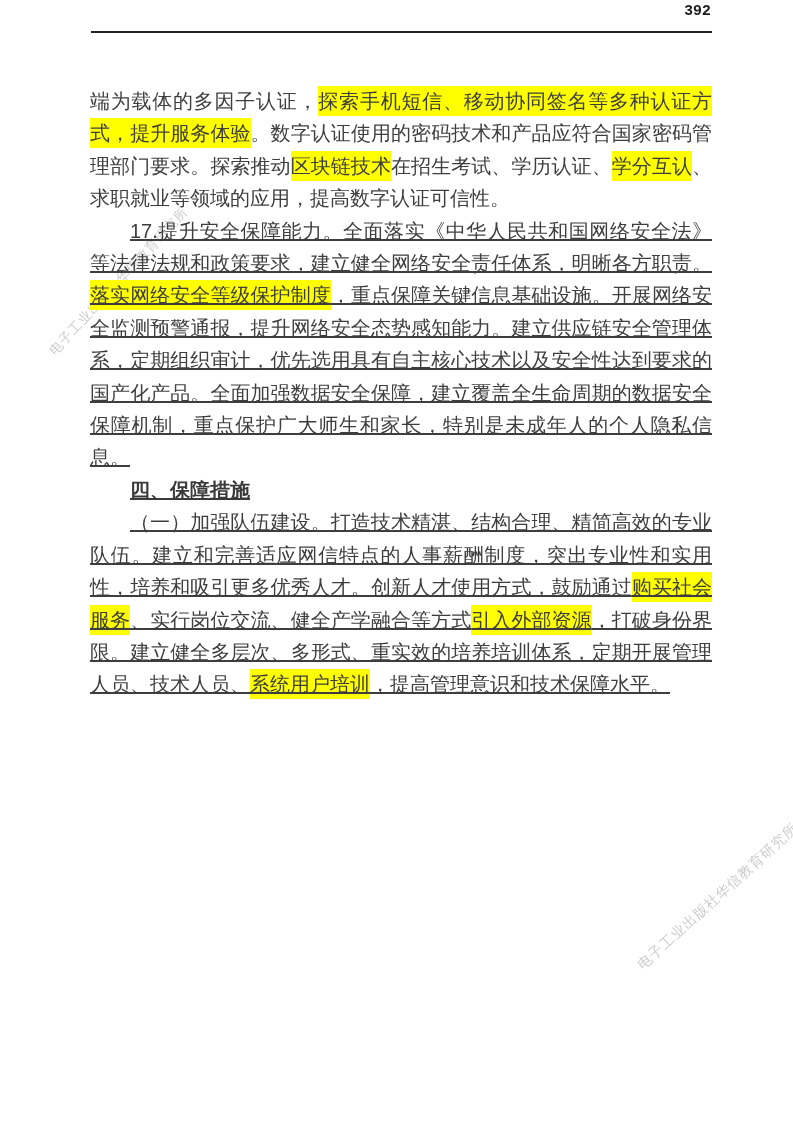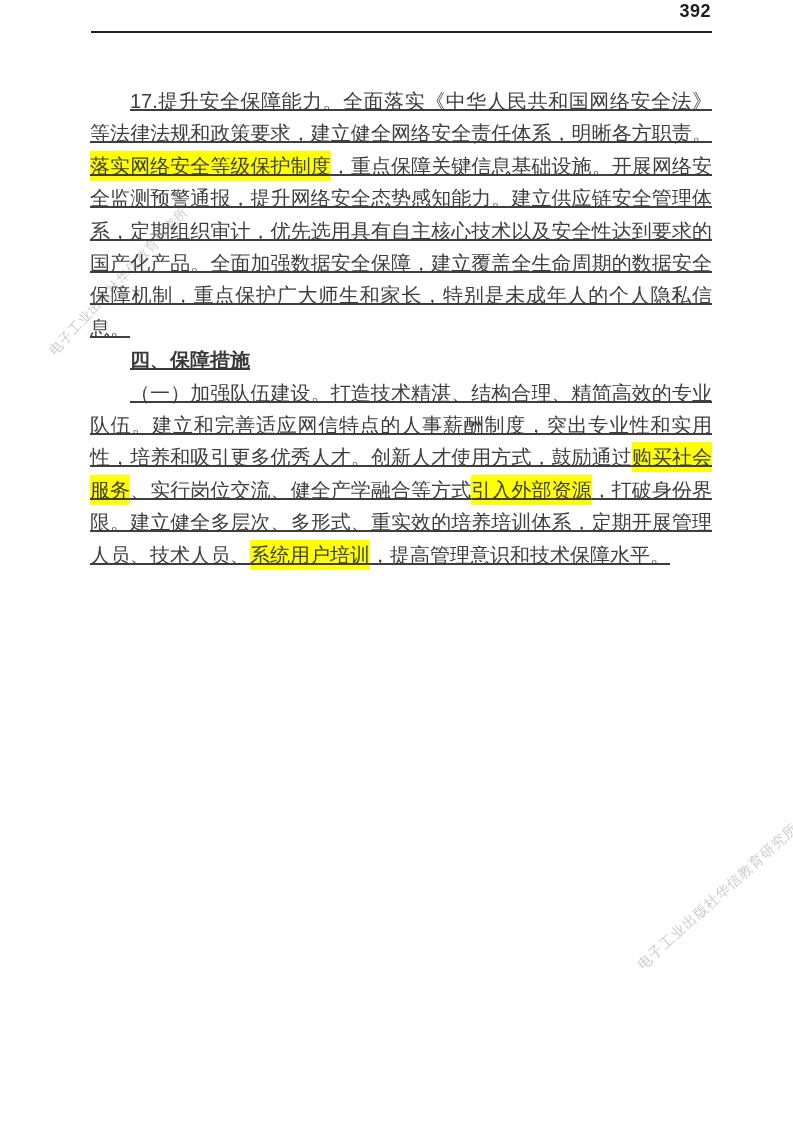--- a/index.html
+++ b/index.html
@@ -8,21 +8,21 @@
     width: 793px;
     height: 1122px;
     background: #ffffff;
     overflow: hidden;
     font-family: "Liberation Sans", "DejaVu Sans", sans-serif;
   }
   .page-number {
     position: absolute;
     top: 1px;
     right: 82px;
-    font-size: 18px;
+    font-size: 15px;
     font-weight: 700;
     color: #1c1c1c;
     letter-spacing: 0.5px;
   }
   .header-rule {
     position: absolute;
     left: 91px;
     top: 31px;
     width: 621px;
     height: 2px;
@@ -66,17 +66,18 @@
 <body>
 
 <div class="page">
   <div class="page-number">392</div>
   <div class="header-rule"></div>
 
   <div class="watermark wm1">电子工业出版社华信教育研究所</div>
   <div class="watermark wm2">电子工业出版社华信教育研究所</div>
 
   <div class="doc-body">
+      <p class=""><span>端为载体的多因子认证，</span><span class="hl">探索手机短信、移动协同签名等多种认证方式，提升服务体验</span><span>。数字认证使用的密码技术和产品应符合国家密码管理部门要求。探索推动</span><span class="hl">区块链技术</span><span>在招生考试、学历认证、</span><span class="hl">学分互认</span><span>、求职就业等领域的应用，提高数字认证可信性。</span></p>
       <p class="indent"><span>17.提升安全保障能力。全面落实《中华人民共和国网络安全法》等法律法规和政策要求，建立健全网络安全责任体系，明晰各方职责。</span><span class="hl">落实网络安全等级保护制度</span><span>，重点保障关键信息基础设施。开展网络安全监测预警通报，提升网络安全态势感知能力。建立供应链安全管理体系，定期组织审计，优先选用具有自主核心技术以及安全性达到要求的国产化产品。全面加强数据安全保障，建立覆盖全生命周期的数据安全保障机制，重点保护广大师生和家长，特别是未成年人的个人隐私信息。</span></p>
       <p class="indent bold"><span>四、保障措施</span></p>
       <p class="indent"><span>（一）加强队伍建设。打造技术精湛、结构合理、精简高效的专业队伍。建立和完善适应网信特点的人事薪酬制度，突出专业性和实用性，培养和吸引更多优秀人才。创新人才使用方式，鼓励通过</span><span class="hl">购买社会服务</span><span>、实行岗位交流、健全产学融合等方式</span><span class="hl">引入外部资源</span><span>，打破身份界限。建立健全多层次、多形式、重实效的培养培训体系，定期开展管理人员、技术人员、</span><span class="hl">系统用户培训</span><span>，提高管理意识和技术保障水平。</span></p>
     </div>
 </div>
 
 </body></html>

